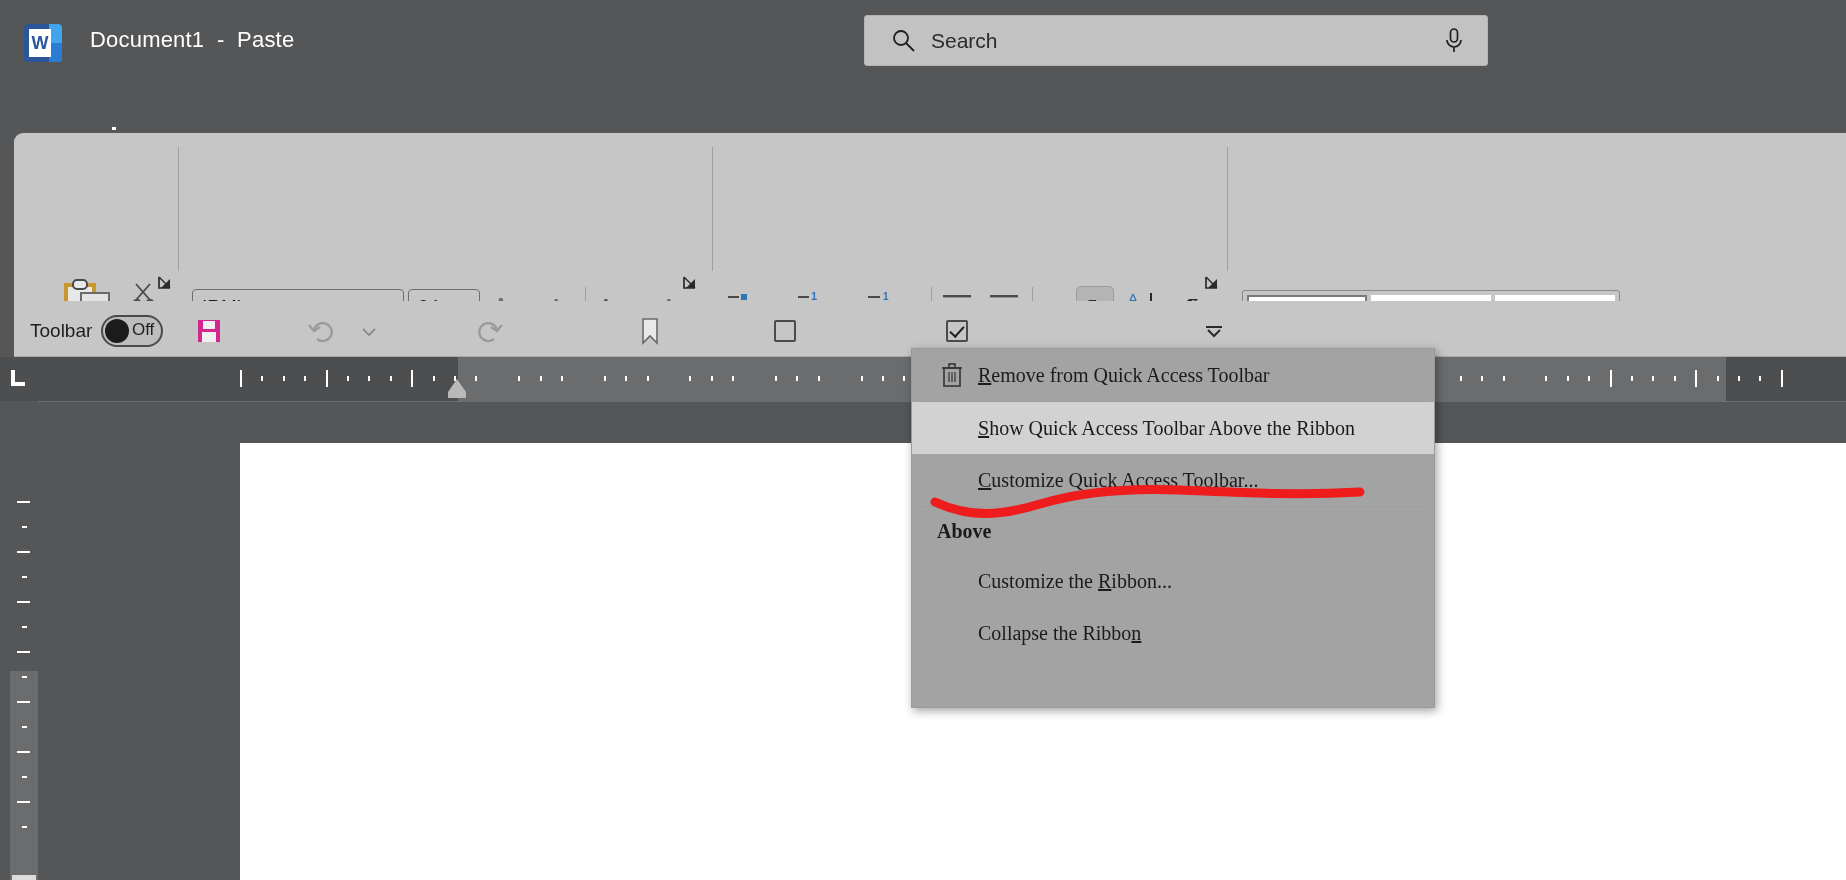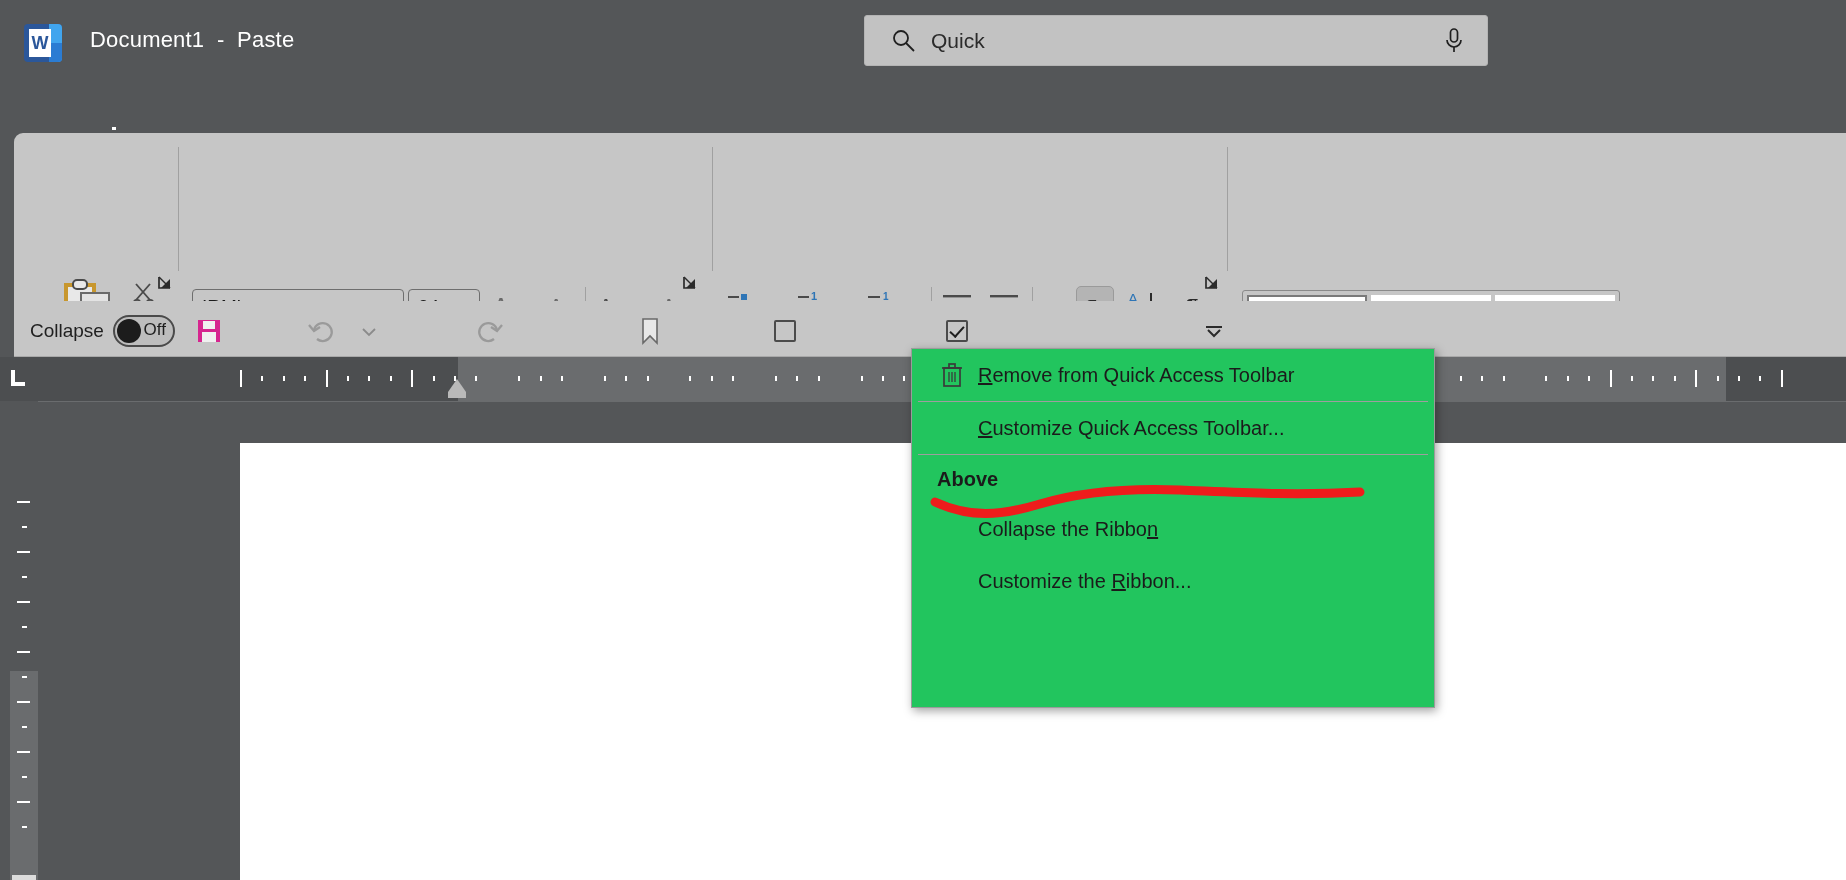--- a/index.html
+++ b/index.html
@@ -256,23 +256,24 @@
   .page {
     position: absolute; left: 202px; top: 41px;
     width: 1606px; height: 440px;
     background: #ffffff;
   }
 
   
   .ctxmenu {
     position: absolute; left: 911px; top: 348px;
     width: 524px; height: 360px;
-    background: #22c55e;
+    background: #a3a3a3;
     border: 1px solid #9b9b9b;
     box-shadow: 2px 3px 9px rgba(0,0,0,.36);
+    font-family: Liberation Serif, serif;
   }
   .ctx-row {
     position: relative;
     height: 52px;
     display: flex; align-items: center;
     color: #1b1b1b; font-size: 20px;
     white-space: nowrap;
   }
   .ctx-row.item { padding-left: 66px; }
   .ctx-row.header {
@@ -309,21 +310,21 @@
     </div>
     <div class="doc-title">Document1  -  Paste</div>
 
     <div class="searchbox">
       <span class="mag">
         <svg width="26" height="26" viewBox="0 0 26 26">
           <circle cx="10" cy="10" r="7" fill="none" stroke="#1f1f1f" stroke-width="1.8"></circle>
           <line x1="15" y1="15" x2="23" y2="23" stroke="#1f1f1f" stroke-width="1.8"></line>
         </svg>
       </span>
-      <span class="ph">Quick</span>
+      <span class="ph">Search</span>
       <span class="mic">
         <svg width="22" height="28" viewBox="0 0 22 28">
           <rect x="7.5" y="2" width="7" height="13" rx="3.5" fill="none" stroke="#1f1f1f" stroke-width="1.7"></rect>
           <path d="M4 13 a7 7 0 0 0 14 0" fill="none" stroke="#1f1f1f" stroke-width="1.7"></path>
           <line x1="11" y1="20" x2="11" y2="25" stroke="#1f1f1f" stroke-width="1.7"></line>
         </svg>
       </span>
     </div>
   </div>
 
@@ -667,21 +668,21 @@
             <path d="M13 4 L13 13 L4 13" fill="#2b2b2b"></path>
             <line x1="2" y1="2" x2="13" y2="13" stroke="#2b2b2b" stroke-width="1.4"></line>
           </svg></div>
         <div class="grp-label" style="left: 1400px; width: 145px;"></div>
       </div>
   </div>
   <div class="ribbon-footer"></div>
 
   <div class="qat">
     <div class="qat-item" style="left:16px">
-      <span>Collapse</span>
+      <span>Toolbar</span>
       <span class="toggle">
         <span class="knob"></span>
         <span class="st">Off</span>
       </span>
     </div>
     <div id="qat-items">
         <div class="qat-item" style="left: 182px;">
           <span style="display: inline-flex;">
             <svg width="26" height="26" viewBox="0 0 26 26">
               <rect x="2" y="2" width="22" height="22" fill="#d6258f"></rect>
@@ -868,32 +869,35 @@
             <rect x="5" y="6" width="16" height="18" fill="none" stroke="#3a3a3a" stroke-width="1.7"></rect>
             <line x1="3" y1="6" x2="23" y2="6" stroke="#3a3a3a" stroke-width="1.7"></line>
             <rect x="10" y="2" width="6" height="4" fill="none" stroke="#3a3a3a" stroke-width="1.7"></rect>
             <line x1="10" y1="10" x2="10" y2="20" stroke="#3a3a3a" stroke-width="1.3"></line>
             <line x1="13" y1="10" x2="13" y2="20" stroke="#3a3a3a" stroke-width="1.3"></line>
             <line x1="16" y1="10" x2="16" y2="20" stroke="#3a3a3a" stroke-width="1.3"></line>
           </svg></span>
         <span><span class="ul">R</span>emove from Quick Access Toolbar</span>
       </div>
       <div class="ctx-div"></div>
+      <div class="ctx-row item hl">
+        <span><span class="ul">S</span>how Quick Access Toolbar Above the Ribbon</span>
+      </div>
       <div class="ctx-row item">
         <span><span class="ul">C</span>ustomize Quick Access Toolbar...</span>
       </div>
       <div class="ctx-div"></div>
       <div class="ctx-row header">
         <span>Above</span>
       </div>
       <div class="ctx-row item">
+        <span>Customize the <span class="ul">R</span>ibbon...</span>
+      </div>
+      <div class="ctx-row item">
         <span>Collapse the Ribbo<span class="ul">n</span></span>
-      </div>
-      <div class="ctx-row item">
-        <span>Customize the <span class="ul">R</span>ibbon...</span>
       </div>
     </div>
 
   <svg class="scribble" viewBox="0 0 470 40">
     <path d="M5 22 C 40 38, 70 36, 110 24 C 150 12, 200 8, 250 10 C 300 12, 360 16, 430 12" fill="none" stroke="#ee1c1c" stroke-width="9" stroke-linecap="round"></path>
   </svg>
 
 </div>
 
 </body></html>

